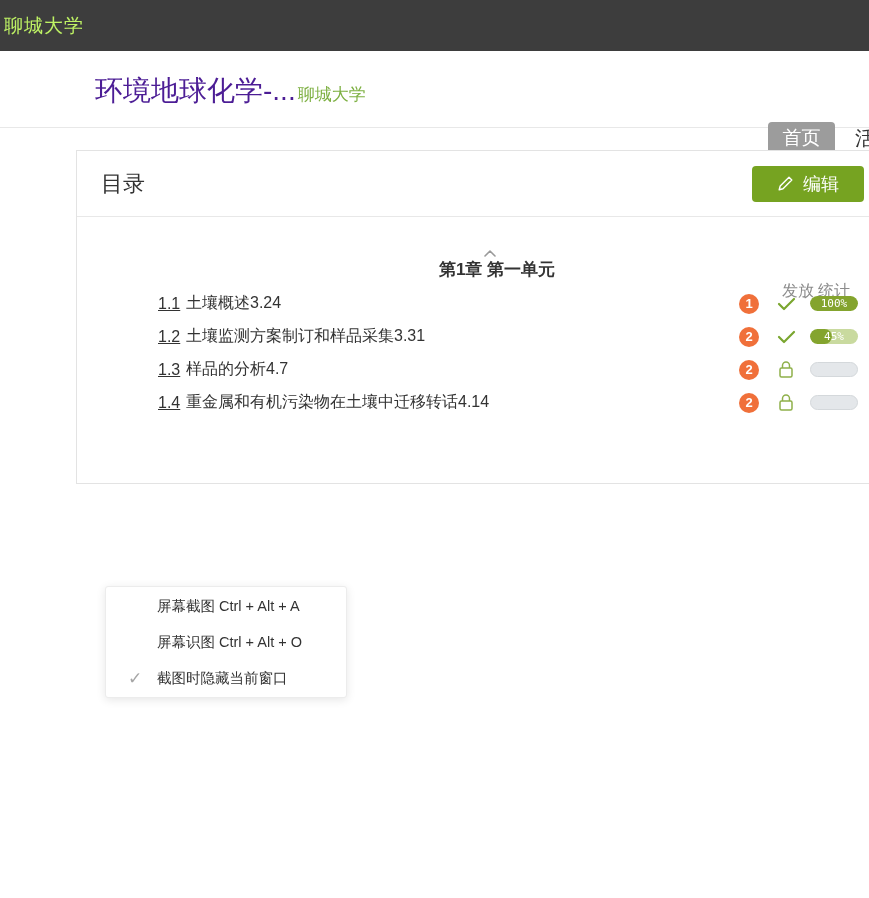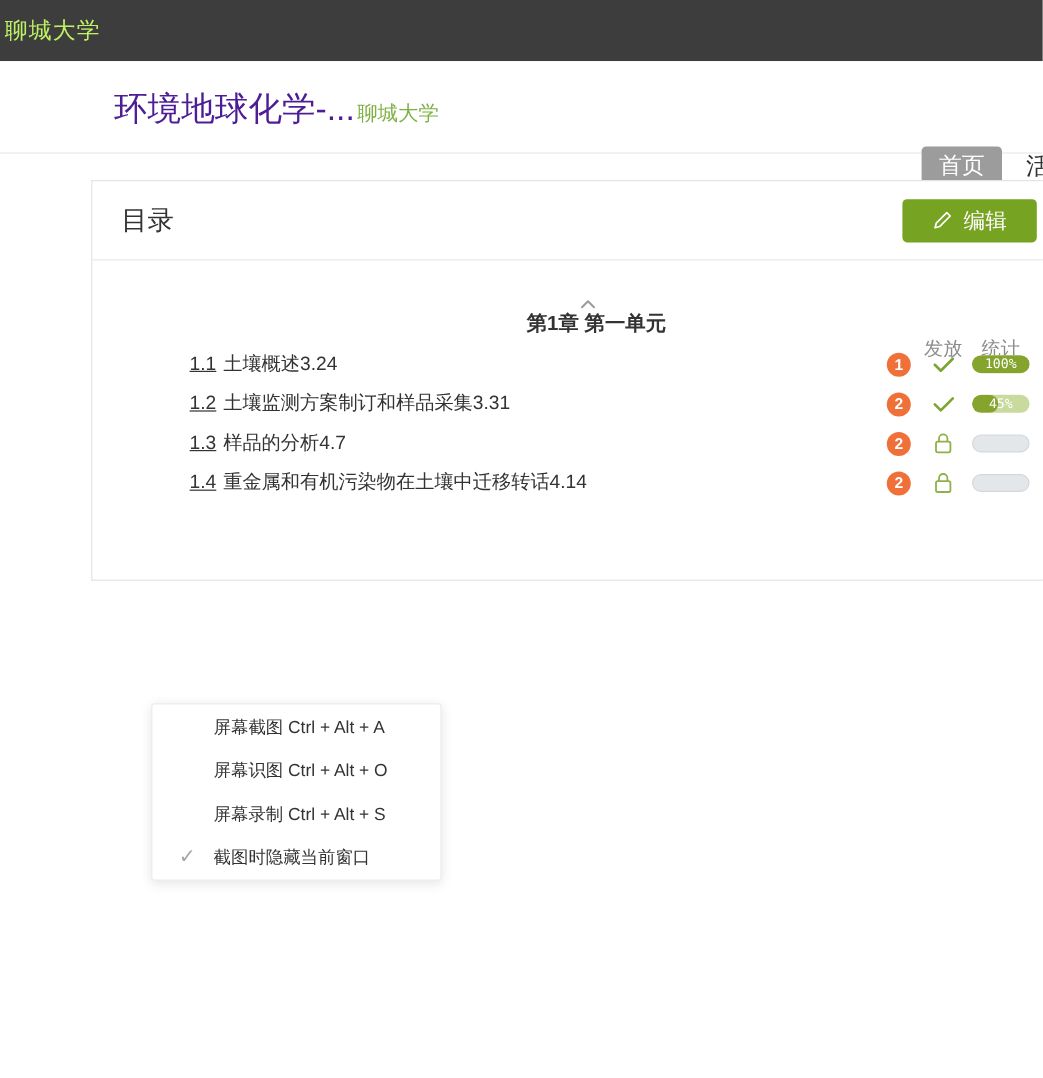--- a/index.html
+++ b/index.html
@@ -52,21 +52,21 @@
     gap:9px; cursor:pointer; font-family:inherit;
   }
   .edit-btn svg { display:block; }
 
   .chapter-header {
     display:flex; align-items:center; height:24px;
     margin-top:32px; padding-left:52px; padding-right:20px;flex-direction:column;
   }
   .chevron { display:flex; align-items:center; cursor:pointer; }
   .chapter-title { font-size:17px; font-weight:bold; color:#333; margin-left:15px; cursor:pointer; }
-  .col-labels { margin-left:auto; display:flex; gap:16px; }
+  .col-labels { margin-left:auto; display:flex; gap:4px; }
   .col-label { font-size:16px; color:#8c8c8c; }
 
   .items { margin-top:14px; }
   .item-row {
     display:flex; align-items:center; height:33px;
     padding-left:81px; padding-right:12px; cursor:pointer;
   }
   .item-num { width:28px; font-size:16px; color:#333; flex:none;text-decoration:underline; }
   .item-title { font-size:16px; color:#333; white-space:nowrap; overflow:hidden; }
   .item-cols { margin-left:auto; display:flex; align-items:center; flex:none; }
@@ -85,21 +85,21 @@
     position:absolute; left:0; top:0; bottom:0; width:0;
     background:#84a42e; border-radius:8px;
   }
   .pill-label {
     position:absolute; inset:0; display:flex; align-items:center; justify-content:center;
     color:#fff; font-size:11px; font-family:"DejaVu Sans Mono","Liberation Mono",monospace;
   }
 
   
   .popup {
-    position:absolute; left:126px; top:586px; width:242px;
+    position:absolute; left:105px; top:586px; width:242px;
     background:#fff; border:1px solid #ececec; border-radius:3px;
     box-shadow:0 2px 10px rgba(0,0,0,0.10); padding:1px 0;
   }
   .popup-item {
     position:relative; height:36px; display:flex; align-items:center;
     padding-left:51px; font-size:14.5px; color:#333; cursor:pointer; white-space:nowrap;
   }
   .popup-check {
     position:absolute; left:22px; top:50%; transform:translateY(-50%);
     color:#a6a6a6; font-size:17px; display:none; line-height:1;
@@ -227,21 +227,17 @@
 
 <div class="popup">
   <div class="popup-item">
 
     <span>屏幕截图 Ctrl + Alt + A</span>
   </div>
   <div class="popup-item">
 
     <span>屏幕识图 Ctrl + Alt + O</span>
   </div>
-  <div class="popup-item">
-
-    <span>屏幕录制 Ctrl + Alt + S</span>
-  </div>
   <div class="popup-item checked">
     <span class="popup-check">✓</span>
     <span>截图时隐藏当前窗口</span>
   </div>
 </div>
 
 </body></html>

